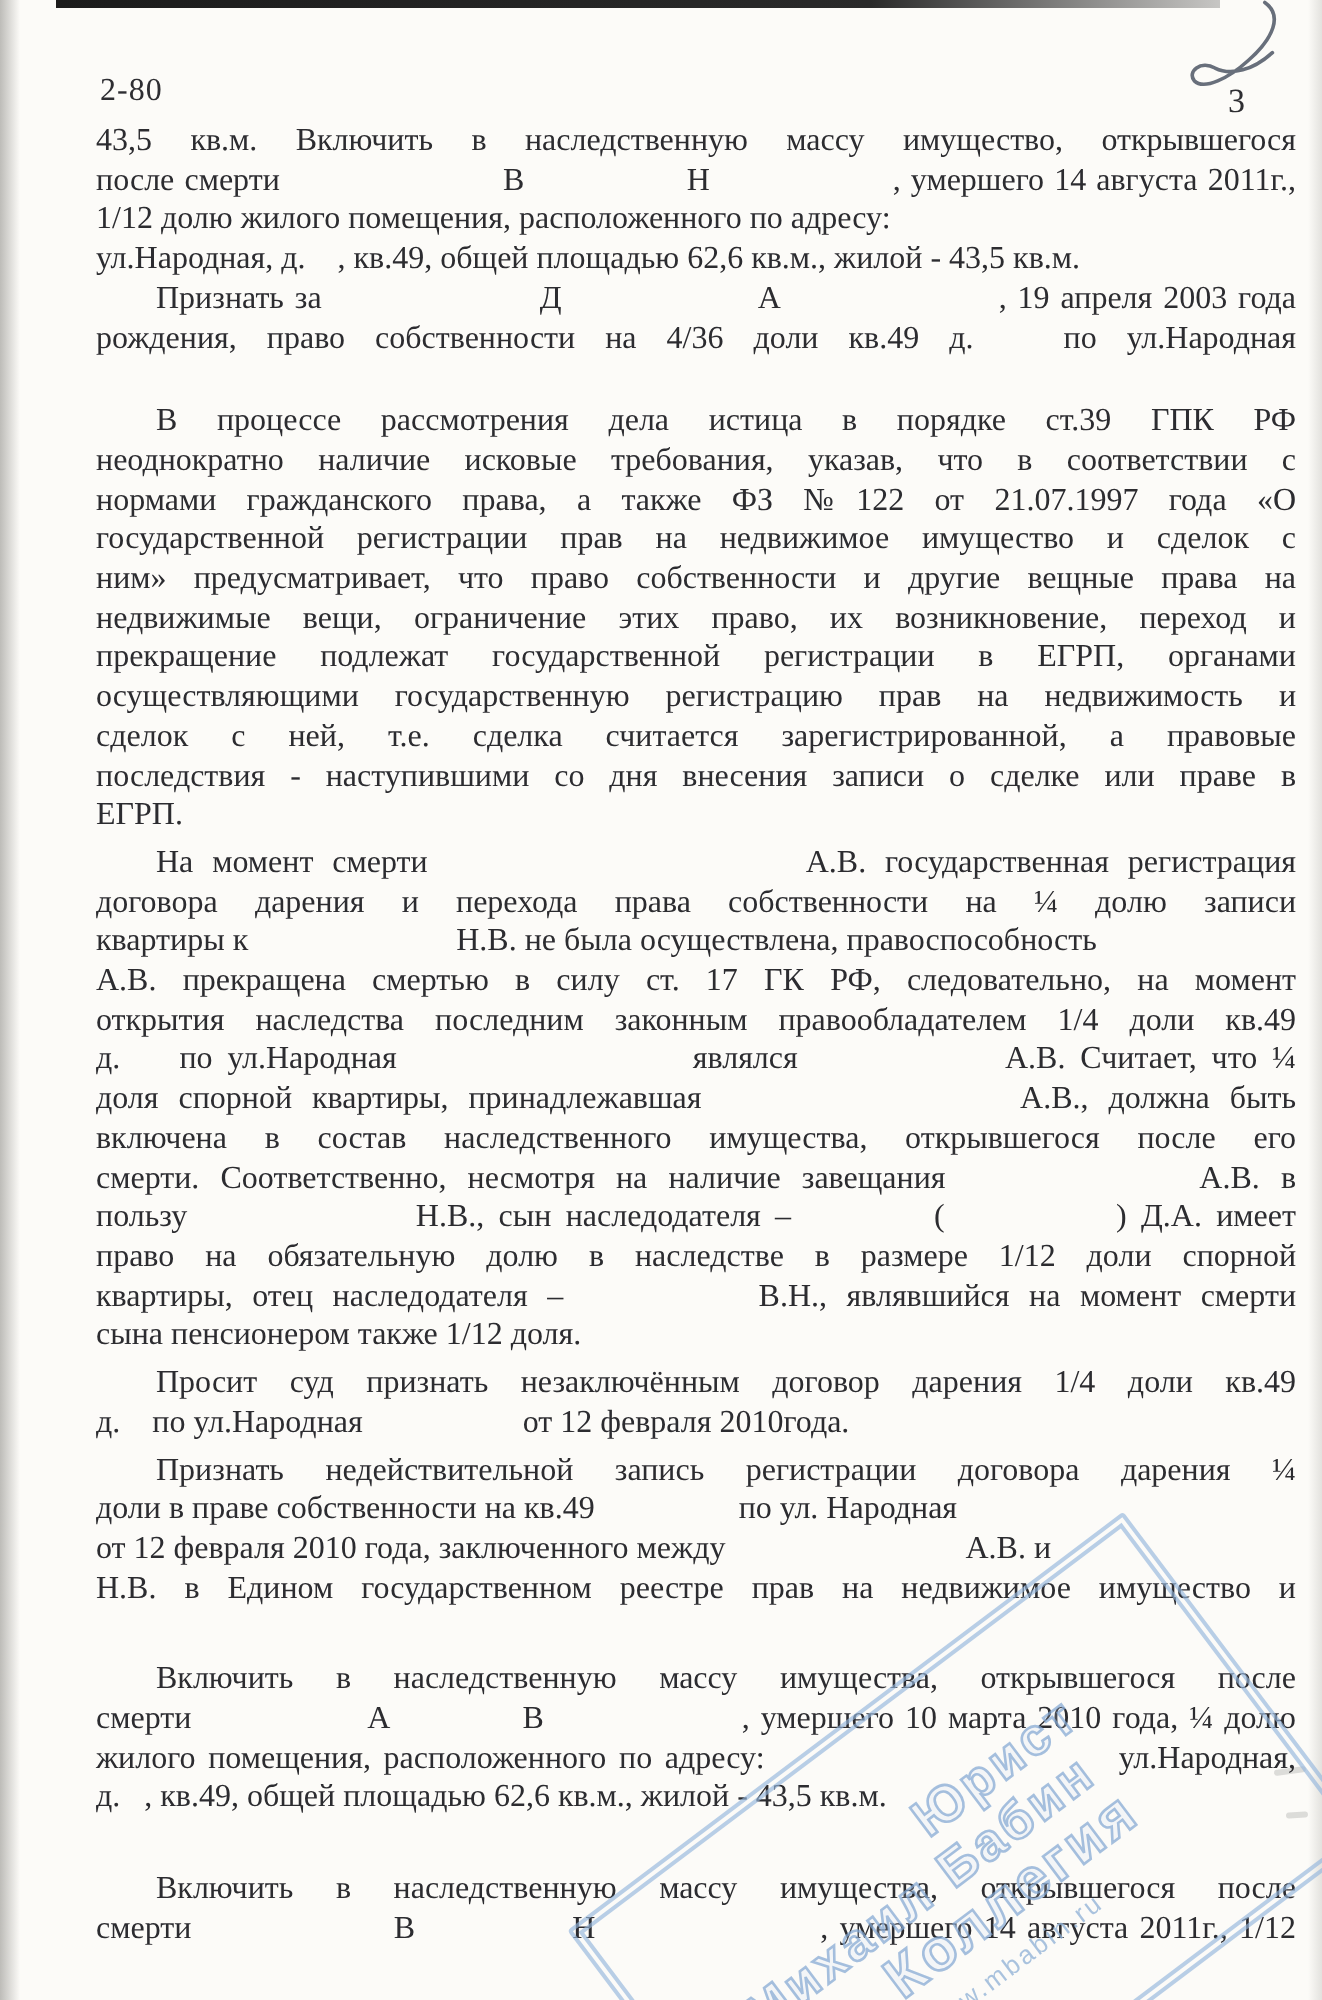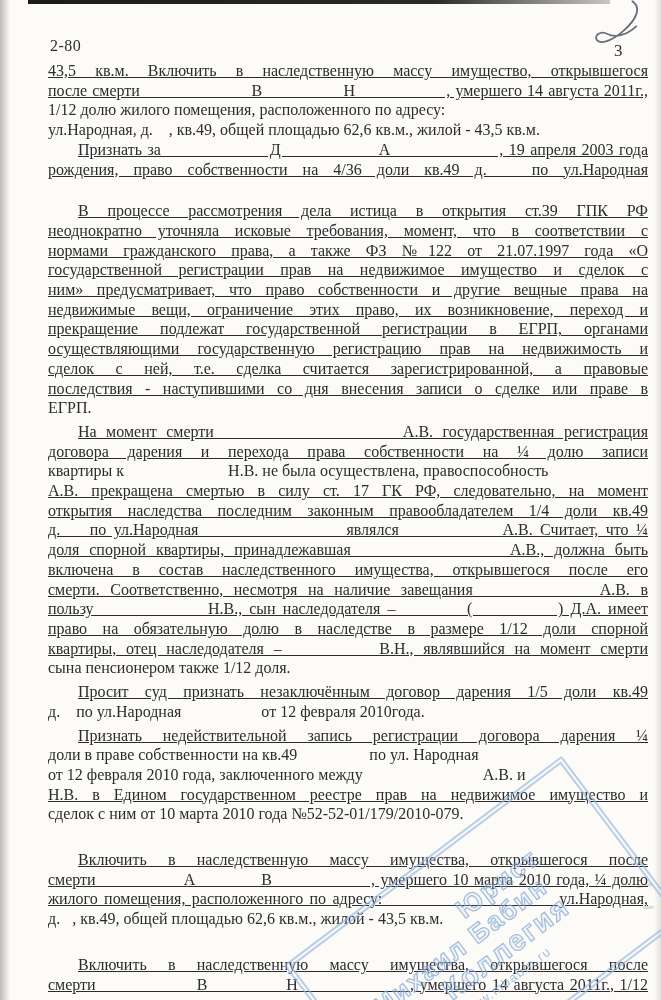--- a/index.html
+++ b/index.html
@@ -20,21 +20,21 @@
   .dash-a{left:637px;top:884px;width:16px;height:3px;transform:rotate(-8deg);}
   .dash-b{left:643px;top:906px;width:11px;height:3px;transform:rotate(-4deg);}
 
   .case-no{position:absolute;left:50px;top:37px;font-size:16px;color:#2e2e32;letter-spacing:.5px;}
   .page-no{position:absolute;left:614px;top:41px;font-size:17px;color:#2e2e32;}
   .hand2{position:absolute;left:586px;top:-4px;width:64px;height:60px;transform:rotate(6deg);}
 
   .doc{position:absolute;left:48px;top:61px;width:600px;
     font-size:16px;line-height:19.7px;color:#2c2c30;}
   .ln{text-align:justify;}
-  .ln.just{text-align-last:justify;text-decoration:underline;}
+  .ln.just{text-align-last:justify;}
   .ln.ind{text-indent:30px;}
   .ln.blank{height:22px;}
   .ln.pg1{margin-top:4px;}
   .ln.pg2{margin-top:26px;}
 
   
   .wm{position:absolute;left:310px;top:840px;width:336px;height:192px;
     transform:rotate(-37deg);transform-origin:center;
     border:6px double rgba(148,182,219,.65);border-radius:2px;
     display:flex;flex-direction:column;align-items:center;justify-content:center;
@@ -68,22 +68,22 @@
   </svg>
 
   <div id="doc-lines" class="doc">
       <div class="ln just">43,5 кв.м. Включить в наследственную массу имущество, открывшегося</div>
       <div class="ln just">после смерти&nbsp;&nbsp;&nbsp;&nbsp;&nbsp;&nbsp;&nbsp;&nbsp;&nbsp;&nbsp;&nbsp;&nbsp;&nbsp;&nbsp;&nbsp;&nbsp;&nbsp;&nbsp;&nbsp;&nbsp;&nbsp;&nbsp;В&nbsp;&nbsp;&nbsp;&nbsp;&nbsp;&nbsp;&nbsp;&nbsp;&nbsp;&nbsp;&nbsp;&nbsp;&nbsp;&nbsp;&nbsp;&nbsp;Н&nbsp;&nbsp;&nbsp;&nbsp;&nbsp;&nbsp;&nbsp;&nbsp;&nbsp;&nbsp;&nbsp;&nbsp;&nbsp;&nbsp;&nbsp;&nbsp;&nbsp;&nbsp;, умершего 14 августа 2011г.,</div>
       <div class="ln">1/12 долю жилого помещения, расположенного по адресу:</div>
       <div class="ln">ул.Народная, д.&nbsp;&nbsp;&nbsp;&nbsp;, кв.49, общей площадью 62,6 кв.м., жилой - 43,5 кв.м.</div>
       <div class="ln just ind">Признать за&nbsp;&nbsp;&nbsp;&nbsp;&nbsp;&nbsp;&nbsp;&nbsp;&nbsp;&nbsp;&nbsp;&nbsp;&nbsp;&nbsp;&nbsp;&nbsp;&nbsp;&nbsp;&nbsp;&nbsp;Д&nbsp;&nbsp;&nbsp;&nbsp;&nbsp;&nbsp;&nbsp;&nbsp;&nbsp;&nbsp;&nbsp;&nbsp;&nbsp;&nbsp;&nbsp;&nbsp;&nbsp;&nbsp;А&nbsp;&nbsp;&nbsp;&nbsp;&nbsp;&nbsp;&nbsp;&nbsp;&nbsp;&nbsp;&nbsp;&nbsp;&nbsp;&nbsp;&nbsp;&nbsp;&nbsp;&nbsp;&nbsp;&nbsp;, 19 апреля 2003 года</div>
       <div class="ln just">рождения, право собственности на 4/36 доли кв.49 д.&nbsp;&nbsp;&nbsp;по ул.Народная</div>
       <div class="ln blank"></div>
-      <div class="ln just ind">В процессе рассмотрения дела истица в открытия ст.39 ГПК РФ</div>
-      <div class="ln just">неоднократно уточняла исковые требования, момент, что в соответствии с</div>
+      <div class="ln just ind">В процессе рассмотрения дела истица в порядке ст.39 ГПК РФ</div>
+      <div class="ln just">неоднократно наличие исковые требования, указав, что в соответствии с</div>
       <div class="ln just">нормами гражданского права, а также ФЗ №122 от 21.07.1997 года «О</div>
       <div class="ln just">государственной регистрации прав на недвижимое имущество и сделок с</div>
       <div class="ln just">ним» предусматривает, что право собственности и другие вещные права на</div>
       <div class="ln just">недвижимые вещи, ограничение этих право, их возникновение, переход и</div>
       <div class="ln just">прекращение подлежат государственной регистрации в ЕГРП, органами</div>
       <div class="ln just">осуществляющими государственную регистрацию прав на недвижимость и</div>
       <div class="ln just">сделок с ней, т.е. сделка считается зарегистрированной, а правовые</div>
       <div class="ln just">последствия - наступившими со дня внесения записи о сделке или праве в</div>
       <div class="ln">ЕГРП.</div>
       <div class="ln just ind pg1">На момент смерти&nbsp;&nbsp;&nbsp;&nbsp;&nbsp;&nbsp;&nbsp;&nbsp;&nbsp;&nbsp;&nbsp;&nbsp;&nbsp;&nbsp;&nbsp;&nbsp;&nbsp;&nbsp;&nbsp;&nbsp;А.В. государственная регистрация</div>
@@ -92,27 +92,26 @@
       <div class="ln just">А.В. прекращена смертью в силу ст. 17 ГК РФ, следовательно, на момент</div>
       <div class="ln just">открытия наследства последним законным правообладателем 1/4 доли кв.49</div>
       <div class="ln just">д.&nbsp;&nbsp;&nbsp;&nbsp;по ул.Народная&nbsp;&nbsp;&nbsp;&nbsp;&nbsp;&nbsp;&nbsp;&nbsp;&nbsp;&nbsp;&nbsp;&nbsp;&nbsp;&nbsp;&nbsp;&nbsp;&nbsp;&nbsp;&nbsp;&nbsp;являлся&nbsp;&nbsp;&nbsp;&nbsp;&nbsp;&nbsp;&nbsp;&nbsp;&nbsp;&nbsp;&nbsp;&nbsp;&nbsp;&nbsp;А.В. Считает, что ¼</div>
       <div class="ln just">доля спорной квартиры, принадлежавшая&nbsp;&nbsp;&nbsp;&nbsp;&nbsp;&nbsp;&nbsp;&nbsp;&nbsp;&nbsp;&nbsp;&nbsp;&nbsp;&nbsp;&nbsp;&nbsp;А.В., должна быть</div>
       <div class="ln just">включена в состав наследственного имущества, открывшегося после его</div>
       <div class="ln just">смерти. Соответственно, несмотря на наличие завещания&nbsp;&nbsp;&nbsp;&nbsp;&nbsp;&nbsp;&nbsp;&nbsp;&nbsp;&nbsp;&nbsp;&nbsp;А.В. в</div>
       <div class="ln just">пользу&nbsp;&nbsp;&nbsp;&nbsp;&nbsp;&nbsp;&nbsp;&nbsp;&nbsp;&nbsp;&nbsp;&nbsp;&nbsp;&nbsp;&nbsp;&nbsp;Н.В., сын наследодателя –&nbsp;&nbsp;&nbsp;&nbsp;&nbsp;&nbsp;&nbsp;&nbsp;&nbsp;&nbsp;(&nbsp;&nbsp;&nbsp;&nbsp;&nbsp;&nbsp;&nbsp;&nbsp;&nbsp;&nbsp;&nbsp;&nbsp;) Д.А. имеет</div>
       <div class="ln just">право на обязательную долю в наследстве в размере 1/12 доли спорной</div>
       <div class="ln just">квартиры, отец наследодателя –&nbsp;&nbsp;&nbsp;&nbsp;&nbsp;&nbsp;&nbsp;&nbsp;&nbsp;&nbsp;В.Н., являвшийся на момент смерти</div>
       <div class="ln">сына пенсионером также 1/12 доля.</div>
-      <div class="ln just ind pg1">Просит суд признать незаключённым договор дарения 1/5 доли кв.49</div>
+      <div class="ln just ind pg1">Просит суд признать незаключённым договор дарения 1/4 доли кв.49</div>
       <div class="ln">д.&nbsp;&nbsp;&nbsp;&nbsp;по ул.Народная&nbsp;&nbsp;&nbsp;&nbsp;&nbsp;&nbsp;&nbsp;&nbsp;&nbsp;&nbsp;&nbsp;&nbsp;&nbsp;&nbsp;&nbsp;&nbsp;&nbsp;&nbsp;&nbsp;&nbsp;от 12 февраля 2010года.</div>
       <div class="ln just ind pg1">Признать недействительной запись регистрации договора дарения ¼</div>
       <div class="ln">доли в праве собственности на кв.49&nbsp;&nbsp;&nbsp;&nbsp;&nbsp;&nbsp;&nbsp;&nbsp;&nbsp;&nbsp;&nbsp;&nbsp;&nbsp;&nbsp;&nbsp;&nbsp;&nbsp;&nbsp;по ул. Народная</div>
       <div class="ln">от 12 февраля 2010 года, заключенного между&nbsp;&nbsp;&nbsp;&nbsp;&nbsp;&nbsp;&nbsp;&nbsp;&nbsp;&nbsp;&nbsp;&nbsp;&nbsp;&nbsp;&nbsp;&nbsp;&nbsp;&nbsp;&nbsp;&nbsp;&nbsp;&nbsp;&nbsp;&nbsp;&nbsp;&nbsp;&nbsp;&nbsp;&nbsp;&nbsp;А.В. и</div>
       <div class="ln just">Н.В. в Едином государственном реестре прав на недвижимое имущество и</div>
-      <div class="ln">сделок с ним от 10 марта 2010 года №52-52-01/179/2010-079.</div>
       <div class="ln just ind pg2">Включить в наследственную массу имущества, открывшегося после</div>
       <div class="ln just">смерти&nbsp;&nbsp;&nbsp;&nbsp;&nbsp;&nbsp;&nbsp;&nbsp;&nbsp;&nbsp;&nbsp;&nbsp;&nbsp;&nbsp;&nbsp;&nbsp;А&nbsp;&nbsp;&nbsp;&nbsp;&nbsp;&nbsp;&nbsp;&nbsp;&nbsp;&nbsp;&nbsp;&nbsp;В&nbsp;&nbsp;&nbsp;&nbsp;&nbsp;&nbsp;&nbsp;&nbsp;&nbsp;&nbsp;&nbsp;&nbsp;&nbsp;&nbsp;&nbsp;&nbsp;&nbsp;&nbsp;, умершего 10 марта 2010 года, ¼ долю</div>
       <div class="ln just">жилого помещения, расположенного по адресу:&nbsp;&nbsp;&nbsp;&nbsp;&nbsp;&nbsp;&nbsp;&nbsp;&nbsp;&nbsp;&nbsp;&nbsp;&nbsp;&nbsp;&nbsp;&nbsp;&nbsp;&nbsp;&nbsp;&nbsp;&nbsp;&nbsp;&nbsp;&nbsp;&nbsp;&nbsp;&nbsp;&nbsp;ул.Народная,</div>
       <div class="ln">д.&nbsp;&nbsp;&nbsp;, кв.49, общей площадью 62,6 кв.м., жилой - 43,5 кв.м.</div>
       <div class="ln just ind pg2">Включить в наследственную массу имущества, открывшегося после</div>
       <div class="ln just">смерти&nbsp;&nbsp;&nbsp;&nbsp;&nbsp;&nbsp;&nbsp;&nbsp;&nbsp;&nbsp;&nbsp;&nbsp;&nbsp;&nbsp;&nbsp;&nbsp;&nbsp;&nbsp;В&nbsp;&nbsp;&nbsp;&nbsp;&nbsp;&nbsp;&nbsp;&nbsp;&nbsp;&nbsp;&nbsp;&nbsp;&nbsp;&nbsp;Н&nbsp;&nbsp;&nbsp;&nbsp;&nbsp;&nbsp;&nbsp;&nbsp;&nbsp;&nbsp;&nbsp;&nbsp;&nbsp;&nbsp;&nbsp;&nbsp;&nbsp;&nbsp;&nbsp;&nbsp;, умершего 14 августа 2011г., 1/12</div>
     </div>
 
   <div class="wm">
     <div class="wm-line wm-1">Юрист</div>

